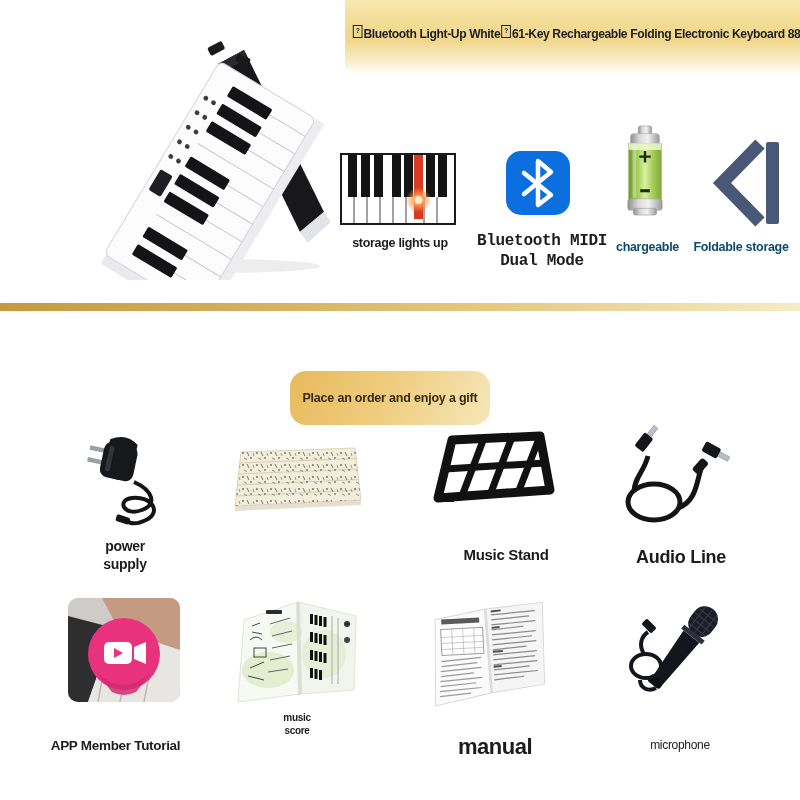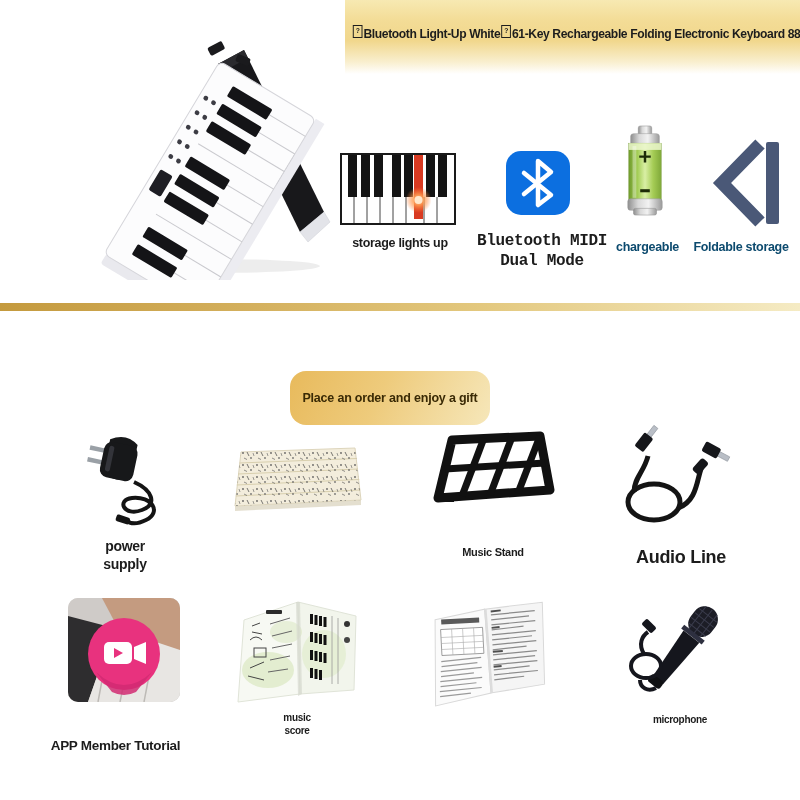--- a/index.html
+++ b/index.html
@@ -215,21 +215,21 @@
 
   <svg class="abs" style="left:428px;top:430px;" width="130" height="100" viewBox="0 0 130 100">
     <polygon points="24,10 112,6 122,60 10,68" fill="none" stroke="#111" stroke-width="9" stroke-linejoin="round"></polygon>
     <line x1="17" y1="39" x2="117" y2="33" stroke="#111" stroke-width="7"></line>
     <line x1="34" y1="66" x2="56" y2="8" stroke="#111" stroke-width="7"></line>
     <line x1="62" y1="65" x2="84" y2="7" stroke="#111" stroke-width="7"></line>
     <line x1="90" y1="63" x2="112" y2="6" stroke="#111" stroke-width="7"></line>
     <rect x="14" y="67" width="12" height="5" fill="#111"></rect>
     <rect x="106" y="59" width="12" height="5" fill="#111"></rect>
   </svg>
-  <div class="lbl" style="left:428px;top:546px;width:130px;font-size:11px;">Music Stand</div>
+  <div class="lbl" style="left:441px;top:546px;width:130px;font-size:15px;">Music Stand</div>
 
   <svg class="abs" style="left:616px;top:422px;" width="130" height="115" viewBox="0 0 130 115">
     <g transform="rotate(38 30 20)">
       <rect x="26" y="2" width="5" height="12" fill="#b9bec6" stroke="#8e949c" stroke-width="0.6"></rect>
       <rect x="23" y="13" width="11" height="17" rx="2" fill="#15161a"></rect>
     </g>
     <g transform="rotate(118 96 30)">
       <rect x="92" y="12" width="5" height="12" fill="#b9bec6" stroke="#8e949c" stroke-width="0.6"></rect>
       <rect x="89" y="23" width="11" height="17" rx="2" fill="#15161a"></rect>
     </g>
@@ -352,20 +352,21 @@
       </g>
       <g stroke="#4e4e4e" stroke-width="2">
         <line x1="68" y1="16.5" x2="78" y2="16"></line>
           <line x1="68" y1="33" x2="76" y2="32.6"></line>
         <line x1="68" y1="57" x2="78" y2="56.6"></line>
           <line x1="68" y1="72" x2="76" y2="71.6"></line>
       </g>
       <polygon points="62,14 64,98 66,98 64,14" fill="#dcdcdc"></polygon>
     </g>
   </svg>
+  <div class="lbl" style="left:430px;top:733px;width:130px;font-size:22px;letter-spacing:-0.5px;">manual</div>
 
   <svg class="abs" style="left:620px;top:592px;" width="115" height="120" viewBox="0 0 115 120">
     <g transform="rotate(38 62 55)">
       <rect x="50" y="6" width="26" height="32" rx="13" fill="#1c1d26"></rect>
       <g stroke="#3a3c4c" stroke-width="1">
         <line x1="52" y1="14" x2="74" y2="14"></line>
           <line x1="51" y1="20" x2="75" y2="20"></line>
         <line x1="51" y1="26" x2="75" y2="26"></line>
           <line x1="52" y1="32" x2="74" y2="32"></line>
         <line x1="56" y1="8" x2="56" y2="36"></line>
@@ -374,15 +375,15 @@
       </g>
       <rect x="50" y="36" width="26" height="5" fill="#2e3040"></rect>
       <polygon points="53,41 73,41 70,96 57,96" fill="#15161d"></polygon>
       <rect x="55" y="94" width="15" height="9" rx="3" fill="#0f1013"></rect>
     </g>
     <path d="M36 96 C 28 100 20 96 20 88" fill="none" stroke="#15161d" stroke-width="4"></path>
     <ellipse cx="26" cy="74" rx="15" ry="12" fill="none" stroke="#15161d" stroke-width="4"></ellipse>
     <path d="M24 62 C 18 52 22 44 28 40" fill="none" stroke="#15161d" stroke-width="4"></path>
     <rect x="22" y="30" width="14" height="8" rx="2" fill="#15161d" transform="rotate(45 29 34)"></rect>
   </svg>
-  <div class="lbl" style="left:630px;top:714px;width:100px;font-size:10px;font-weight:700;">microphone</div>
+  <div class="lbl" style="left:630px;top:738px;width:100px;font-size:12px;font-weight:400;">microphone</div>
 
 </div>
 
 </body></html>

